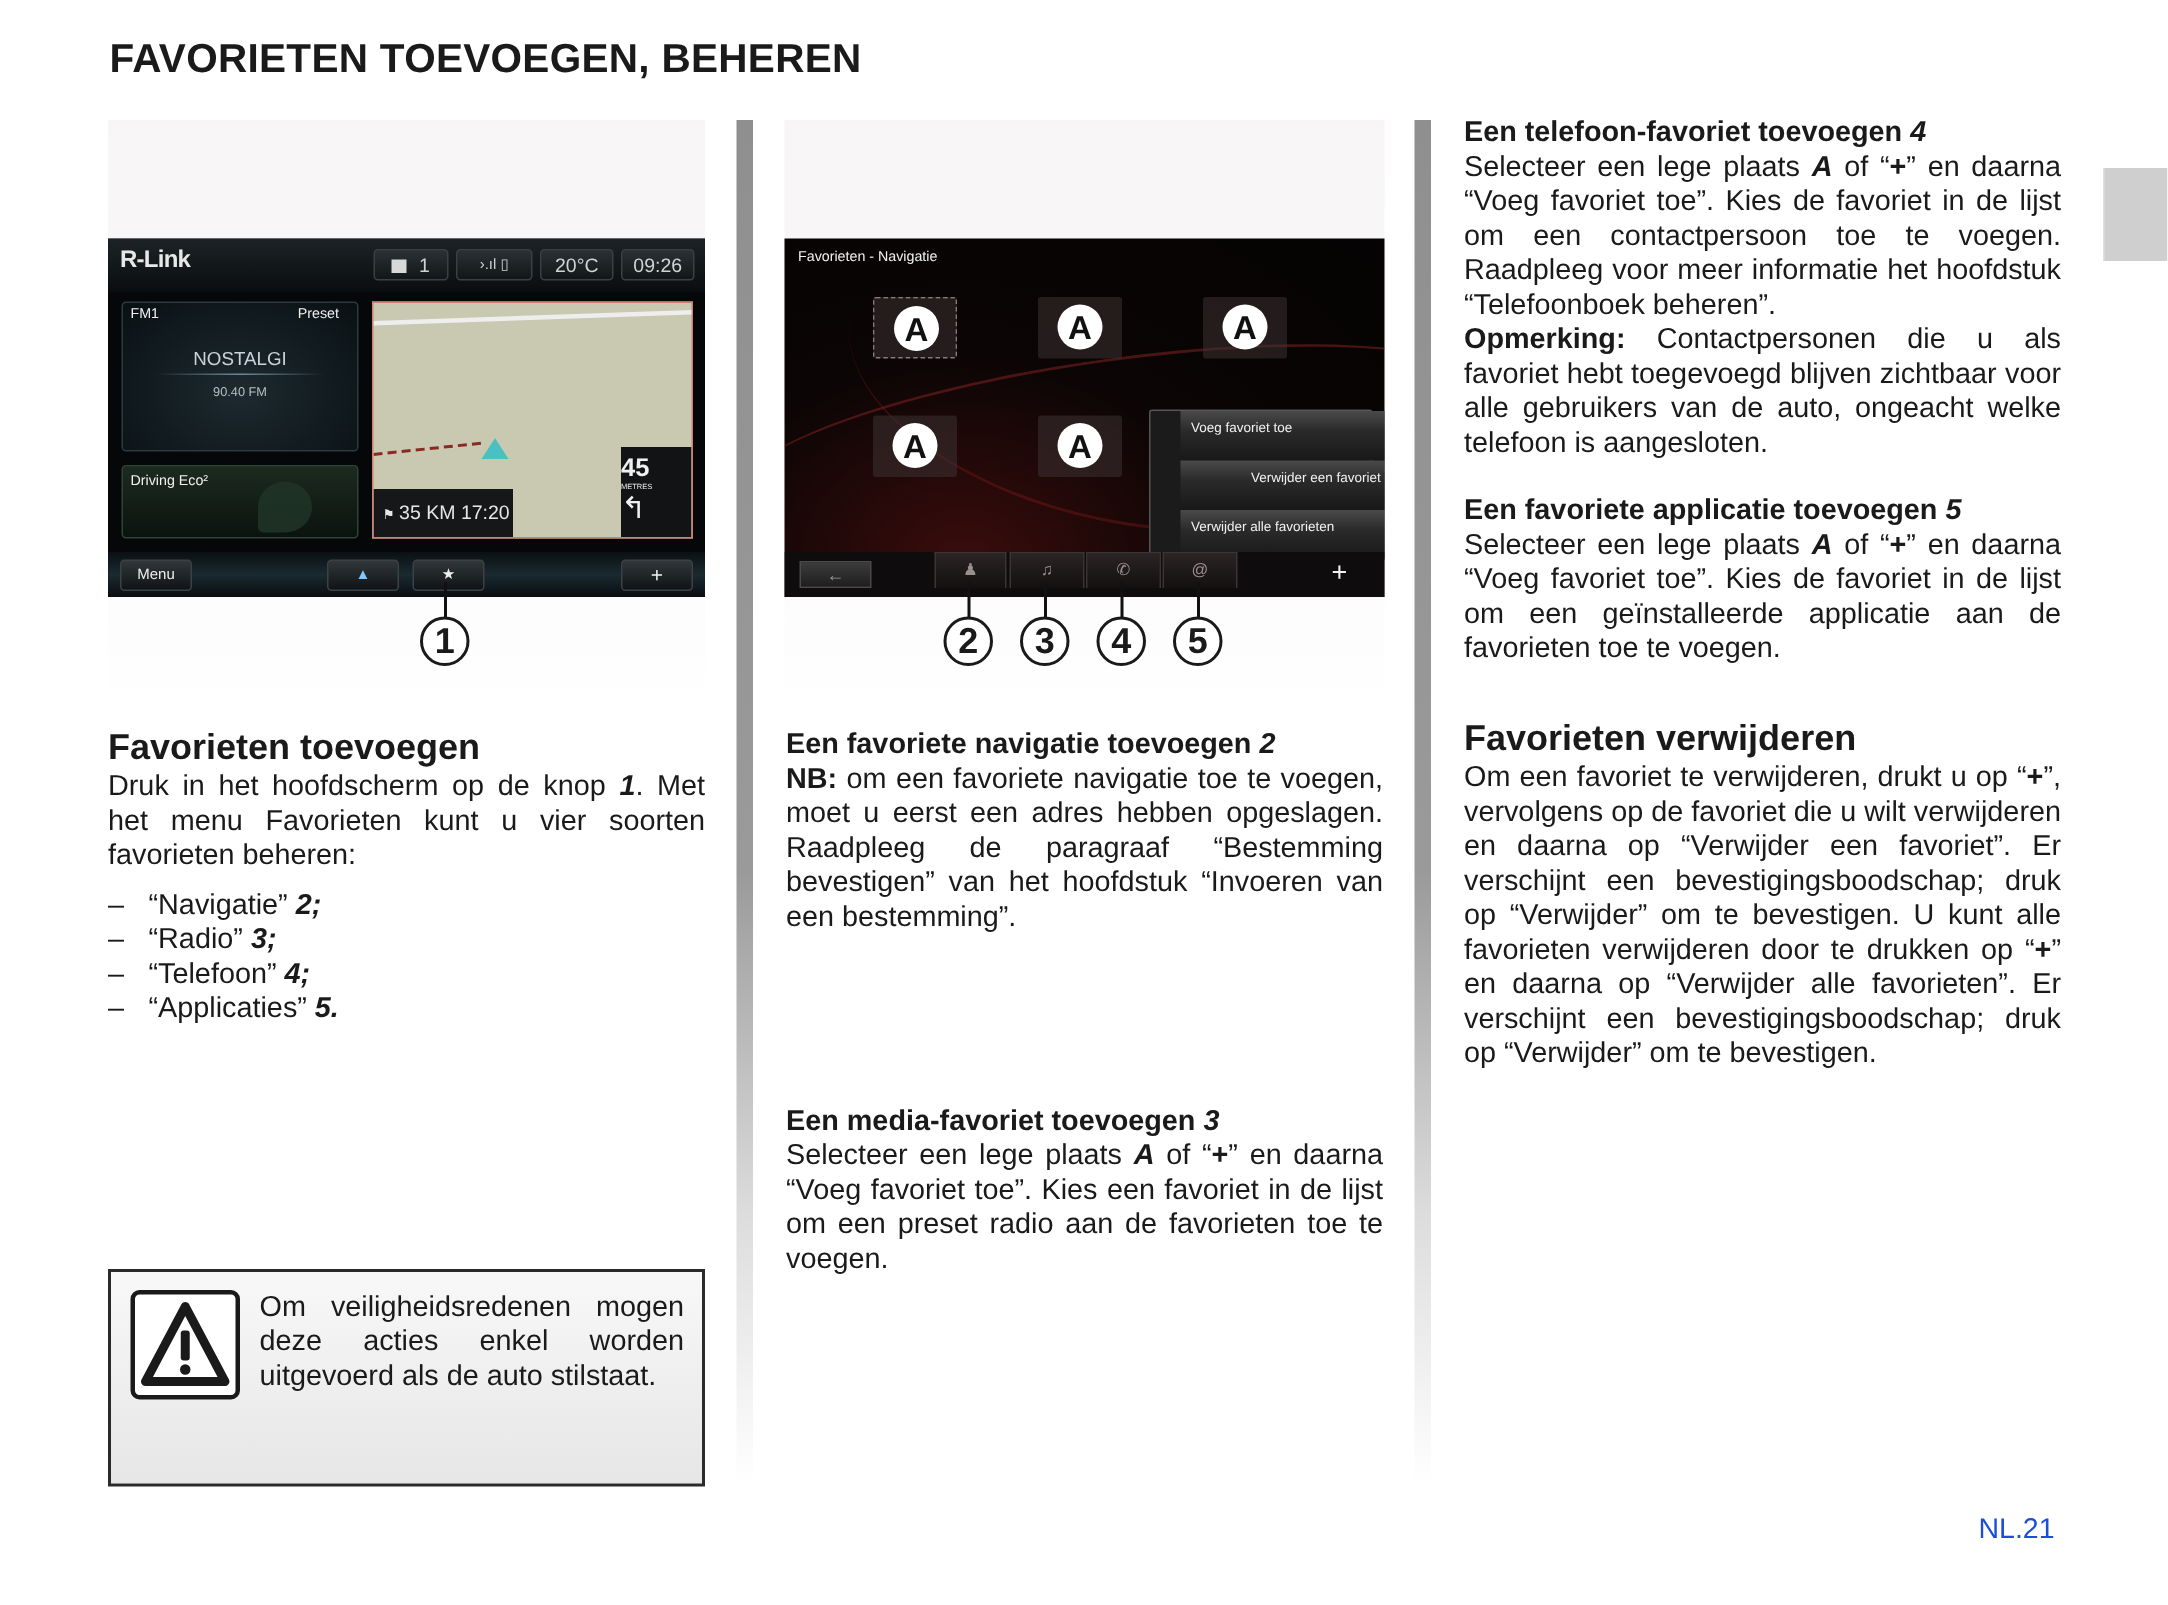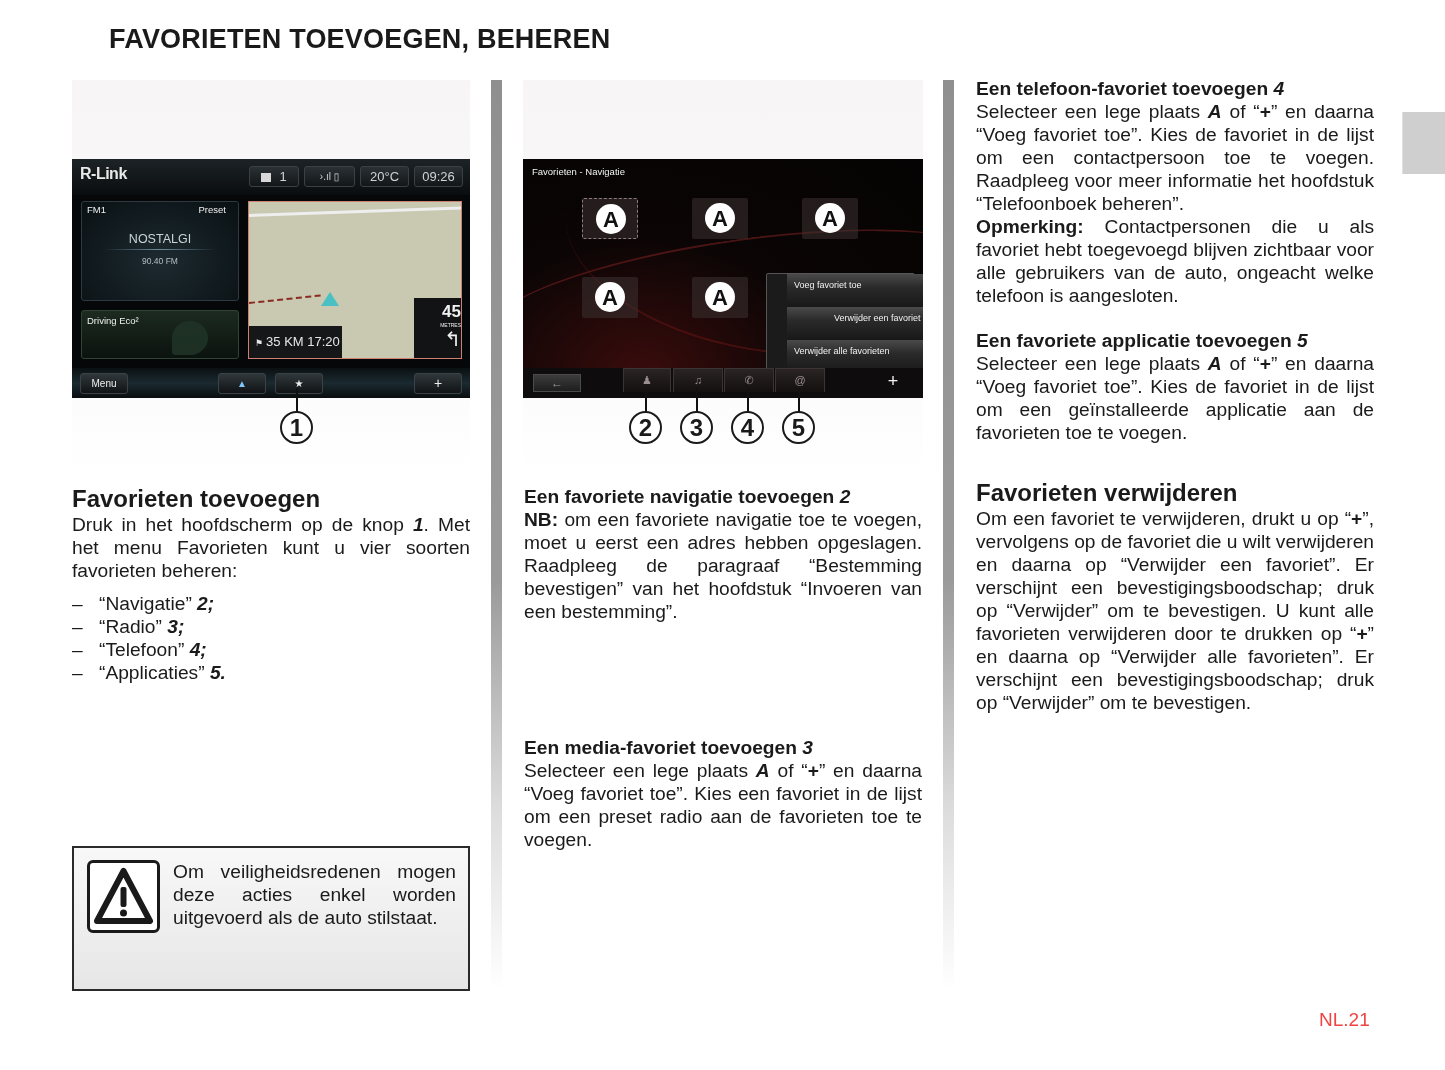--- a/index.html
+++ b/index.html
@@ -1,19 +1,19 @@
 <!DOCTYPE html>
 <html><head>
 <meta charset="utf-8">
 <style>
   * { box-sizing: border-box; margin: 0; padding: 0; }
   html, body { width: 1445px; height: 1070px; background: #ffffff; overflow: hidden; }
   body { position: relative; font-family: "Liberation Sans", sans-serif; color: #1a1a1a; }
 
-  .page-title { position: absolute; left: 73px; top: 24px; font-size: 27px; font-weight: bold; letter-spacing: 0.2px; color: #1a1a1a; margin-left: 36px; }
+  .page-title { position: absolute; left: 73px; top: 24px; font-size: 27px; font-weight: bold; letter-spacing: 0.2px; color: #1a1a1a; }
 
   .divider { position: absolute; top: 80px; width: 11px; height: 910px;
     background: linear-gradient(to bottom, #8f8f8f 0%, #9a9a9a 55%, #dcdcdc 80%, #ffffff 100%); }
   .divider.d1 { left: 491px; }
   .divider.d2 { left: 943px; }
 
   .side-tab { position: absolute; left: 1402px; top: 112px; width: 43px; height: 62px; background: #cfcfcf; border-left: 1px solid #e0e0e0; }
 
   
   .fig-bg { position: absolute; top: 80px; height: 396px; background: linear-gradient(to bottom, #f7f5f5 0%, #faf9f9 60%, #ffffff 100%); }
@@ -31,21 +31,21 @@
   .s1-small { position: absolute; color: #f0f0f0; font-size: 9.5px; }
   .s1-station { position: absolute; left: 0; width: 100%; top: 30px; text-align: center; color: #cbd3d6; font-size: 12.5px; }
   .s1-freq { position: absolute; left: 0; width: 100%; top: 54px; text-align: center; color: #b6bec2; font-size: 8.5px; }
   .s1-line { position: absolute; left: 22px; right: 22px; top: 47px; height: 1px; background: linear-gradient(to right, transparent, #6a8a99, transparent); }
   .s1-leaf { position: absolute; right: 30px; top: 10px; width: 36px; height: 34px; border-radius: 50% 50% 50% 10%; background: #1f3326; opacity: 0.9; }
   .s1-map { position: absolute; left: 176px; top: 42px; width: 214px; height: 158px; background: #c8c9b0; border: 1px solid #d08070; overflow: hidden; }
   .s1-road { position: absolute; left: 0; top: 12px; width: 230px; height: 3px; background: #eeeeee; transform: rotate(-2deg); transform-origin: left; }
   .s1-route { position: absolute; left: 0; top: 100px; width: 72px; height: 0; border-top: 2px dashed #8a2a22; transform: rotate(-6deg); transform-origin: left; }
   .s1-arrow { position: absolute; left: 72px; top: 90px; width: 0; height: 0; border-left: 9px solid transparent; border-right: 9px solid transparent; border-bottom: 14px solid #4ac0c2; }
   .s1-eta { position: absolute; left: 0; bottom: 0; width: 93px; height: 32px; background: #151718; color: #e6e6e6; font-size: 13px; line-height: 32px; padding-left: 6px; }
-  .s1-dist { position: absolute; right: 0; bottom: 0; width: 47px; height: 60px; background: #111314; color: #f0f0f0; text-align: right; }
+  .s1-dist { position: absolute; right: 0; bottom: 0; width: 47px; height: 60px; background: #111314; color: #f0f0f0; text-align: left; }
   .s1-dist .n { font-size: 17px; font-weight: bold; display: block; margin-top: 4px; }
   .s1-dist .u { font-size: 5px; display: block; }
   .s1-dist .t { font-size: 20px; display: block; line-height: 22px; }
   .s1-bottombar { position: absolute; left: 0; bottom: 0; width: 100%; height: 30px; background: linear-gradient(to bottom, #0b1012, #1a2a30 50%, #0a0d0f); }
   .s1-btn { position: absolute; top: 5px; height: 21px; border: 1px solid #3b4246; border-radius: 3px; background: linear-gradient(to bottom, #30373a, #101315); color: #eeeeee; font-size: 10px; text-align: center; line-height: 19px; }
 
   
   .screen2 { position: absolute; left: 523px; top: 159px; width: 400px; height: 239px; background: radial-gradient(ellipse at 30% 90%, #3a0c0c 0%, #0b0505 45%, #050303 100%); overflow: hidden; }
   .s2-swirl { position: absolute; left: -40px; top: 80px; width: 520px; height: 120px; border-top: 2px solid rgba(150,40,40,0.45); border-radius: 50%; transform: rotate(-8deg); }
   .s2-swirl2 { position: absolute; left: 40px; top: -10px; width: 380px; height: 200px; border-bottom: 2px solid rgba(140,30,30,0.35); border-radius: 50%; transform: rotate(12deg); }
@@ -74,21 +74,21 @@
   .just { text-align: justify; }
   .b { font-weight: bold; }
   .bi { font-weight: bold; font-style: italic; }
   .list-item { display: flex; }
   .list-item .dash { width: 27px; }
 
   .warning { position: absolute; left: 72px; top: 846px; width: 398px; height: 145px; border: 2px solid #2a2a2a; background: linear-gradient(to bottom, #f8f8f8, #e6e6e6); }
   .warn-icon { position: absolute; left: 13px; top: 12px; width: 73px; height: 73px; border: 3px solid #1a1a1a; border-radius: 6px; background: #fff; }
   .warn-text { position: absolute; left: 99px; top: 12px; width: 283px; font-size: 19.2px; line-height: 23px; text-align: justify; color: #1a1a1a; }
 
-  .page-num { position: absolute; left: 1319px; top: 1009px; font-size: 19px; color: #ef4444; }
+  .page-num { position: absolute; left: 1319px; top: 1009px; font-size: 19px; color: #1d4ed8; }
 </style>
 </head>
 <body>
 
 <div class="page-title">FAVORIETEN TOEVOEGEN, BEHEREN</div>
 
 <div class="divider d1"></div>
 <div class="divider d2"></div>
 <div class="side-tab"></div>
 

